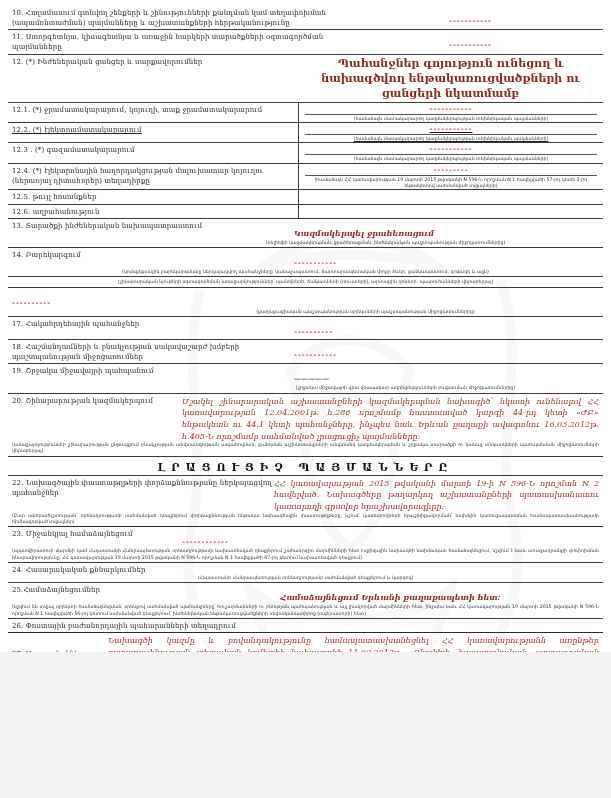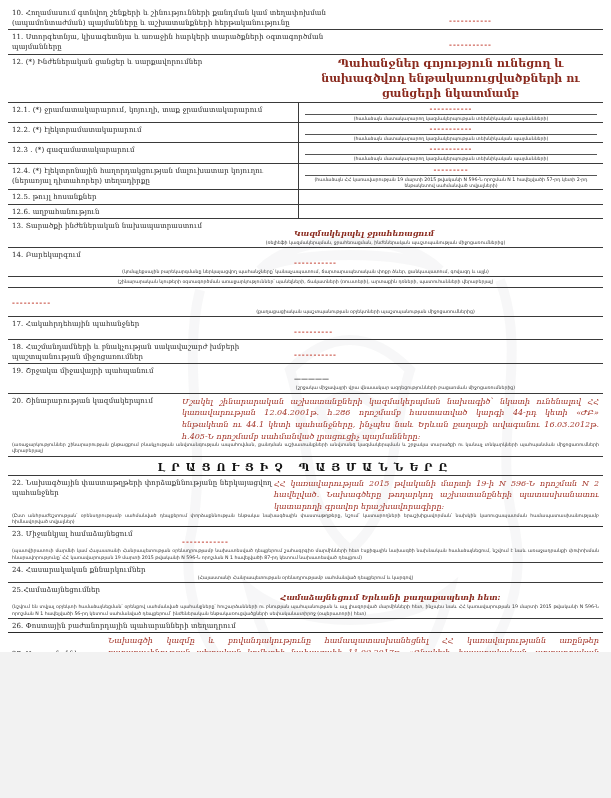--- a/index.html
+++ b/index.html
@@ -82,21 +82,21 @@
     </div>
 
     <div class="row split" style="padding:0;">
       <div class="left lbl">12.1. (*) ջրամատակարարում, կոյուղի, տաք ջրամատակարարում</div>
       <div class="right">
         <div class="dash">-----------</div>
         <div class="note rc-note">(համաձայն մատակարարող կազմակերպության տեխնիկական պայմանների)</div>
       </div>
     </div>
 
-    <div class="row split" style="padding:0;">
+    <div class="row split" style="padding:0;text-decoration:underline;">
       <div class="left lbl">12.2. (*) էլեկտրամատակարարում</div>
       <div class="right">
         <div class="dash">-----------</div>
         <div class="note rc-note">(համաձայն մատակարարող կազմակերպության տեխնիկական պայմանների)</div>
       </div>
     </div>
 
     <div class="row split" style="padding:0;">
       <div class="left lbl">12.3 . (*) գազամատակարարում</div>
       <div class="right">

